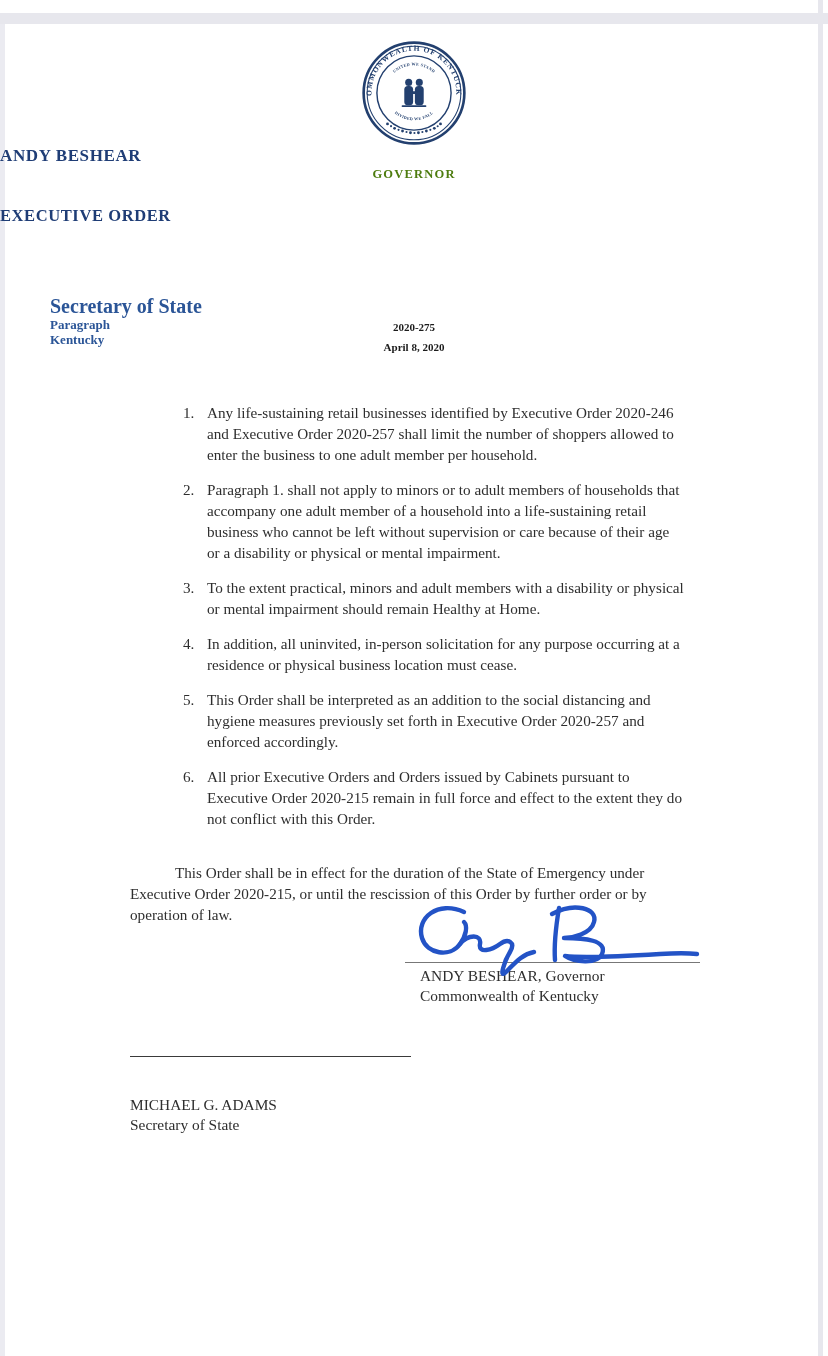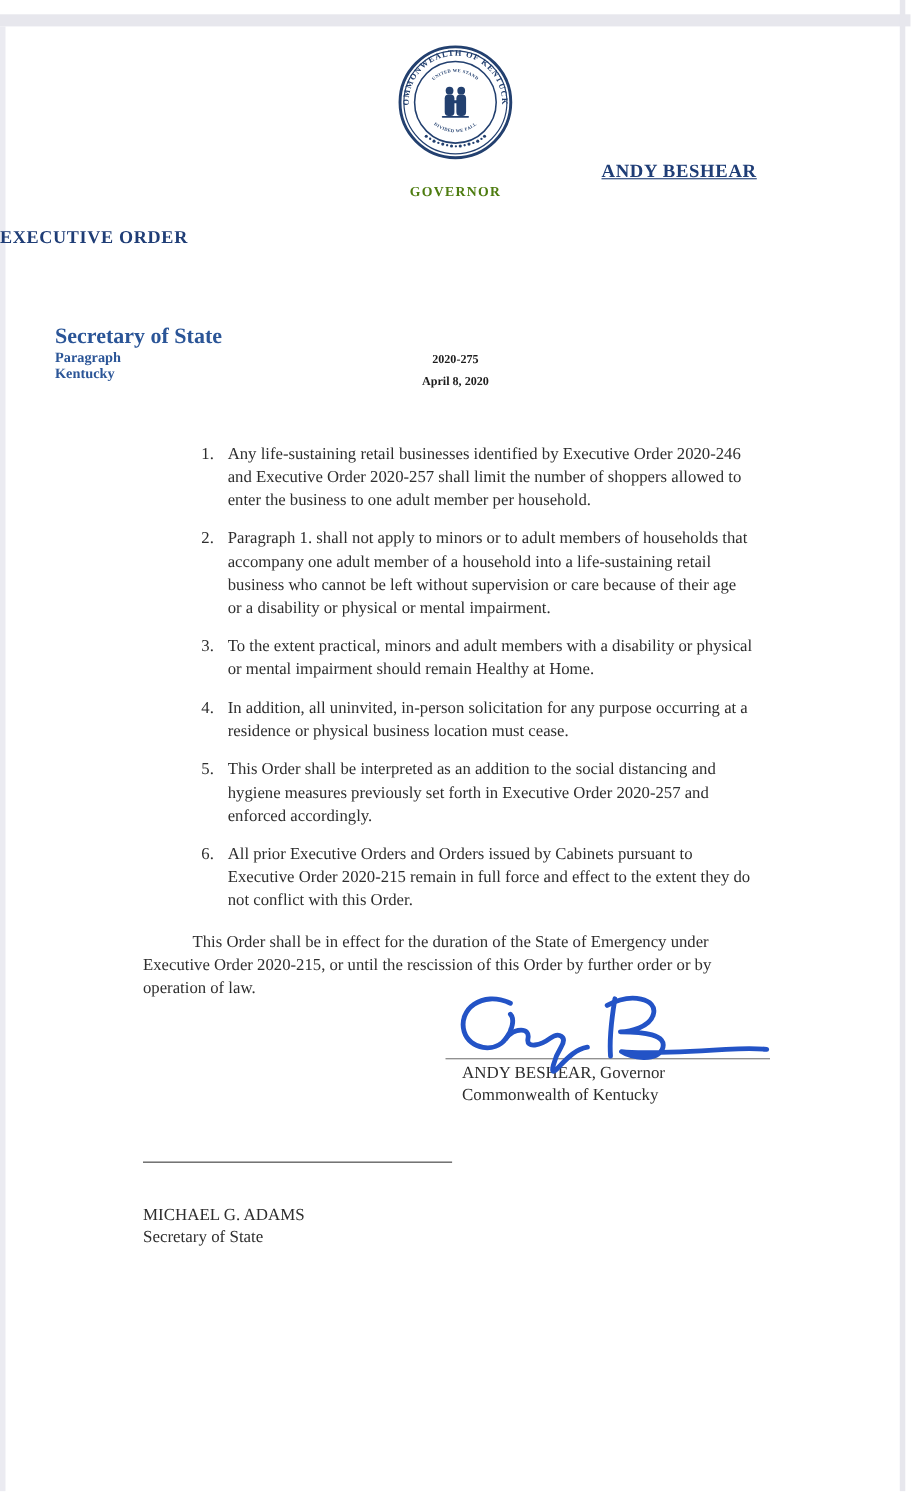--- a/index.html
+++ b/index.html
@@ -11,43 +11,43 @@
     color:#2e2e2e;
     overflow:hidden;
   }
   
   .top-band{position:absolute;left:0;top:13px;width:828px;height:11px;background:#e7e7ed;}
   .left-edge{position:absolute;left:0;top:24px;bottom:0;width:5px;background:#ebebf1;}
   .right-edge{position:absolute;left:818px;top:0;bottom:0;width:5px;background:#e7e7ed;}
 
   
   .seal-wrap{position:absolute;left:50%;top:40px;transform:translateX(-50%);width:106px;height:106px;}
-  .gov-name{position:absolute;left:0;top:146px;width:688px;text-align:right;
-    font-weight:bold;font-size:17px;letter-spacing:0.6px;color:#1f3d76;text-decoration:underline;}
+  .gov-name{position:absolute;left:0;top:146px;width:688px;text-align:left;
+    font-weight:bold;font-size:17px;letter-spacing:0.6px;color:#1f3d76;}
   .gov-title{position:absolute;left:0;top:167px;width:828px;text-align:center;
     font-weight:bold;font-size:12.5px;letter-spacing:1.2px;color:#4d7c0f;}
   .doc-type{position:absolute;left:0;top:206px;width:828px;
     font-weight:bold;font-size:16.5px;letter-spacing:0.6px;color:#1f3d76;}
 
   
   .sec-block{position:absolute;left:50px;top:295px;color:#2b5597;}
   .sec-title{font-weight:bold;font-size:20px;line-height:22px;}
   .sec-sub{font-weight:bold;font-size:13px;line-height:15px;}
 
   
   .order-meta{position:absolute;left:0;top:317px;width:828px;text-align:center;
     font-weight:bold;font-size:11px;line-height:20px;color:#1c1c1c;}
 
   
   .content{position:absolute;left:130px;top:402px;width:580px;font-size:15.2px;line-height:21px;}
   .olist{margin-left:53px;}
   .oitem{display:flex;margin-bottom:14px;}
   .oitem .num{width:24px;flex:0 0 24px;}
   .oitem .itext{white-space:pre-line;width:503px;}
-  .closing{margin-top:17px;white-space:pre-line;text-indent:45px;}
+  .closing{margin-top:33px;white-space:pre-line;text-indent:45px;}
 
   
   .sig-svg{position:absolute;left:402px;top:896px;width:310px;height:92px;z-index:3;}
   .sig-line{position:absolute;left:405px;top:962px;width:295px;border-top:1px solid #777;}
   .sig-name{position:absolute;left:420px;top:966px;font-size:15.4px;line-height:20px;}
 
   
   .adams-line{position:absolute;left:130px;top:1056px;width:281px;border-top:1.5px solid #3a3a3a;}
   .adams-name{position:absolute;left:130px;top:1095px;font-size:15.4px;line-height:20px;}
 

